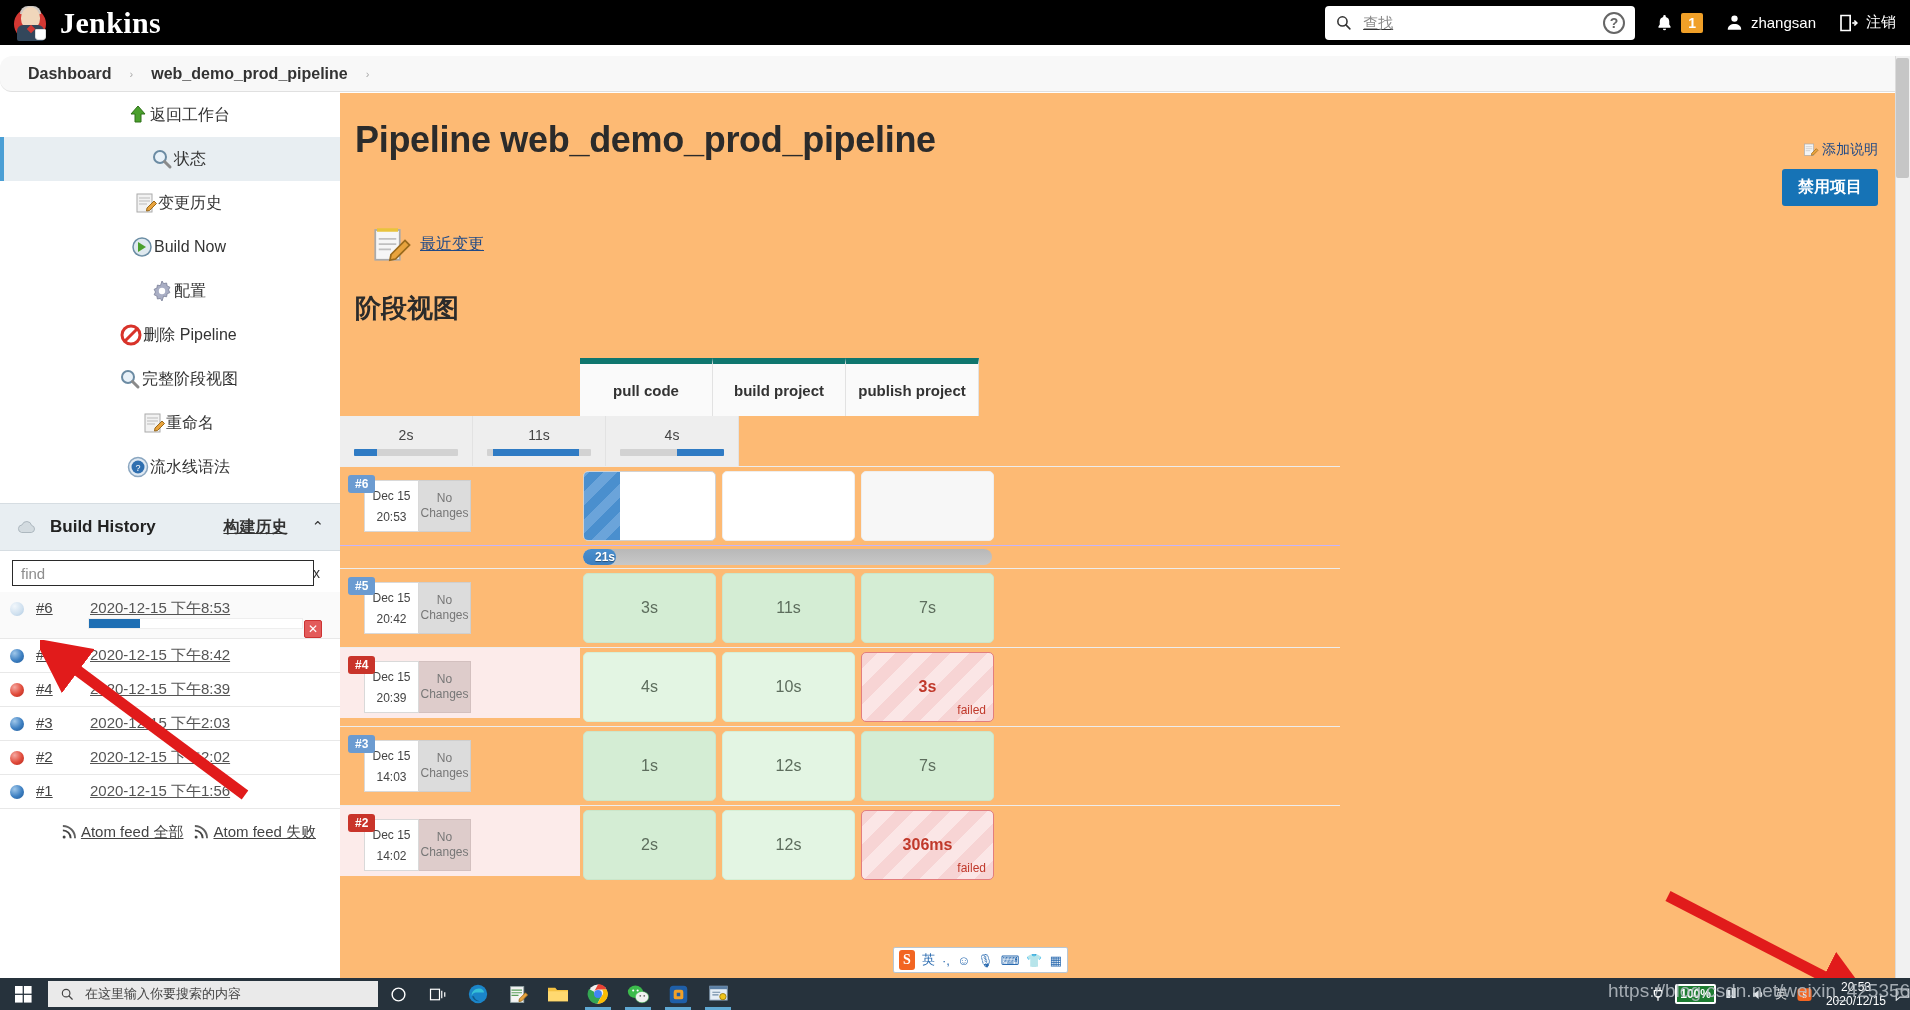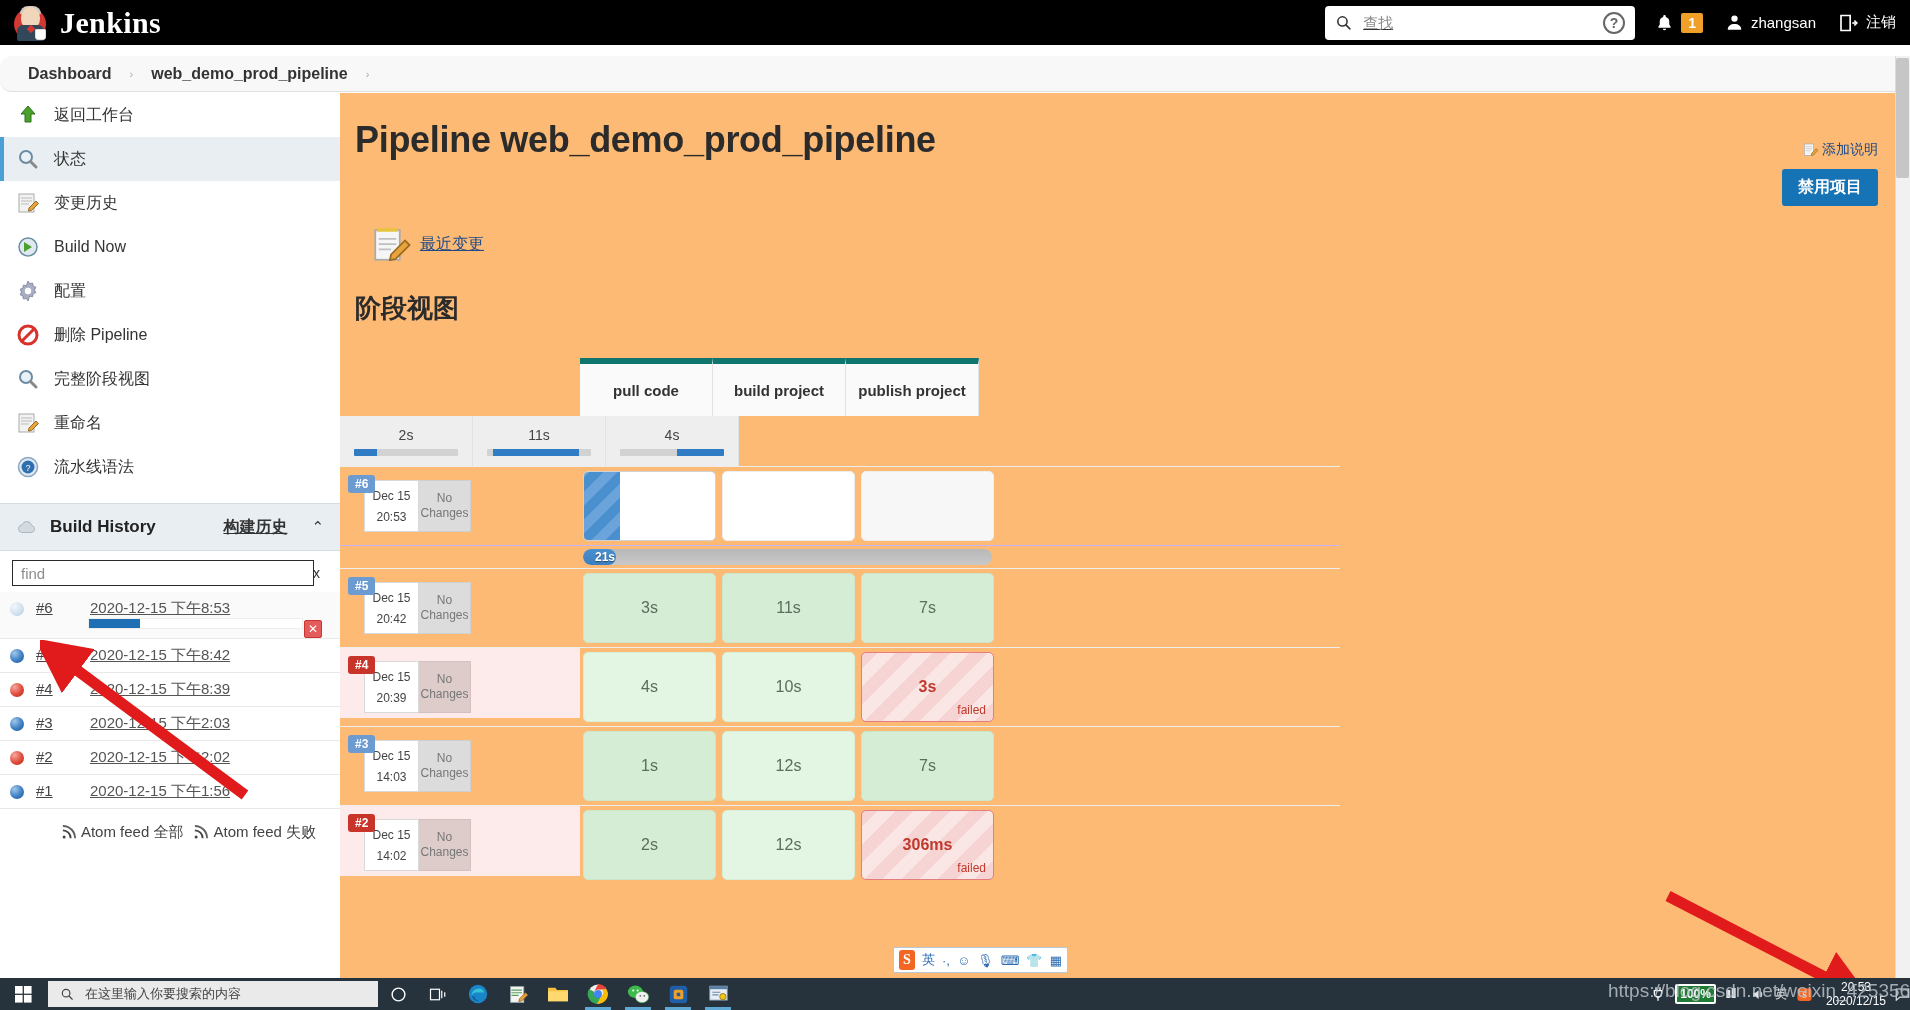--- a/index.html
+++ b/index.html
@@ -75,22 +75,22 @@
   }
   .crumb{ color:#333; font-size:16px; font-weight:bold; padding:2px 6px; }
   .crumb-sep{ color:#aaa; font-size:11px; padding:0 8px; }
 
   
   #sidebar{
     position:absolute; left:0; top:93px; width:340px; height:917px;
     background:#fff;
   }
   .nav-item{
-    display:flex; align-items:center; height:44px; padding-left:16px; gap:14px;
-    cursor:pointer; position:relative;
+    display:flex; align-items:center; height:44px; padding-left:16px; 
+    cursor:pointer; position:relative;justify-content:center;
   }
   .nav-item.active{ background:#e8eef2; }
   .nav-item.active:before{
     content:""; position:absolute; left:0; top:0; width:4px; height:100%; background:#4b9fd5;
   }
   .nav-label{ font-size:16px; color:#333; }
   .nav-ico{ width:24px; height:24px; flex:0 0 auto; }
 
   #bh-header{
     margin-top:14px; height:48px; background:#e8eef2;
@@ -130,21 +130,21 @@
   .bh-stop{
     position:absolute; right:18px; top:28px; width:18px; height:18px;
     background:#e35b5b; border:1px solid #c33; border-radius:2px;
     color:#fff; font-size:12px; display:flex; align-items:center; justify-content:center;
   }
   #bh-footer{
     display:flex; align-items:center; justify-content:flex-end; gap:10px;
     padding:14px 24px; font-size:15px;
   }
   .atom{ display:flex; align-items:center; gap:5px; color:#444; }
-  .atom span{ }
+  .atom span{ text-decoration:underline; }
 
   
   #main{ position:absolute; left:340px; top:93px; width:1570px; height:917px; background:#fdba74; }
   #page-title{
     font-size:36px; font-weight:bold; color:#2b2b2b; padding:26px 0 0 15px;
     font-family:"Liberation Sans", sans-serif; letter-spacing:-.3px;
   }
   #desc-row{ display:flex; align-items:center; gap:8px; padding:62px 0 0 30px; }
   #desc-link{ font-size:16px; color:#204a87; text-decoration:underline; }
 

